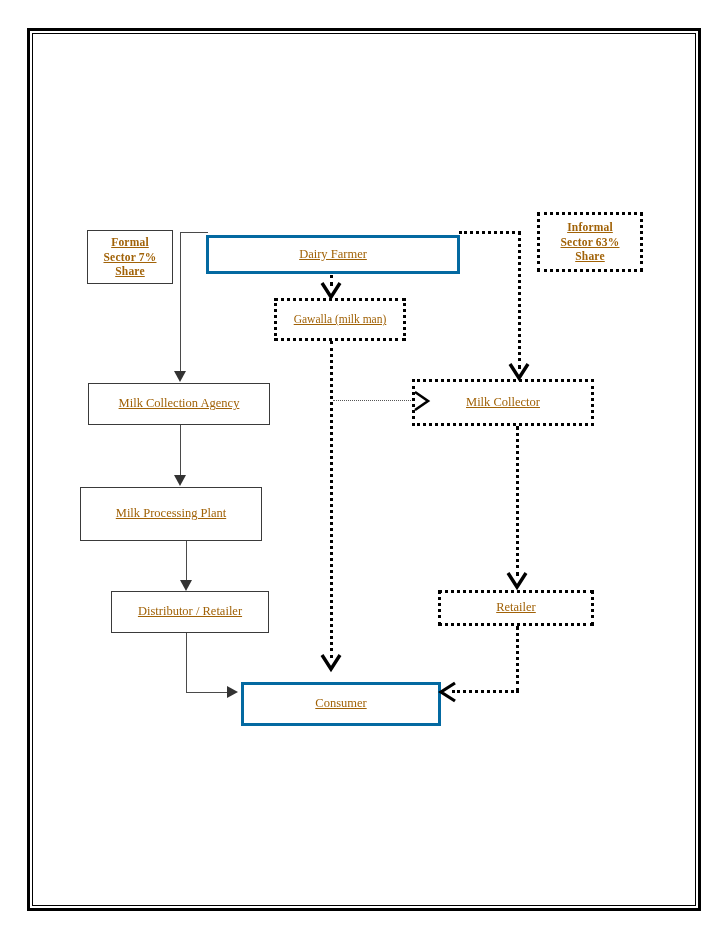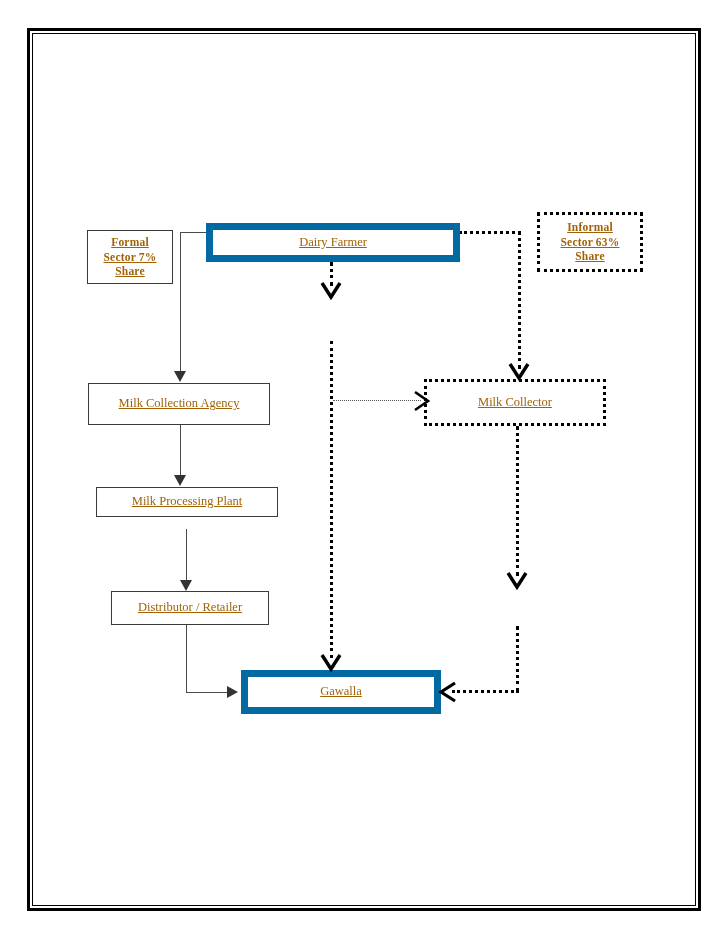--- a/index.html
+++ b/index.html
@@ -66,21 +66,21 @@
     z-index: 5;
     text-decoration: underline;
   }
   .node .label {
     line-height: 1.25;
     padding: 0 4px;
   }
 
   
   .b-thin   { border: 1px solid #3a3a3a; }
-  .b-thick  { border: 7px solid #0369a1; }
+  .b-thick  { border: 3px solid #0369a1; margin-top: 12px; }
   .b-dotted { border: 3px dotted #000000; }
 
   .f-serif  { font-family: "Liberation Serif", serif; }
 
   
   .t-12 { font-size: 12.5px; }
   .t-11 { font-size: 11.5px; }
   .t-note { font-size: 11.5px; font-weight: bold; letter-spacing: 0.2px; }
 
   
@@ -150,40 +150,46 @@
         <div>Informal</div>
         <div>Sector 63%</div>
         <div>Share</div>
       </div>
     </div>
 
     <div class="node b-thick f-serif" style="left:206px; top:223px; width:254px; height:39px;">
       <div class="label t-12">Dairy Farmer</div>
     </div>
 
+    <div class="node b-dotted f-serif" style="left:274px; top:298px; width:132px; height:43px;">
+      <div class="label t-11">Gawalla (milk man)</div>
+    </div>
 
     <div class="node b-thin f-serif" style="left:88px; top:383px; width:182px; height:42px;text-align:center;">
       <div class="label t-12">Milk Collection Agency</div>
     </div>
 
-    <div class="node b-dotted f-serif" style="left:424px; top:379px; width:182px; height:47px;">
+    <div class="node b-dotted f-serif" style="left:412px; top:379px; width:182px; height:47px;">
       <div class="label t-12">Milk Collector</div>
     </div>
 
-    <div class="node b-thin f-serif" style="left:96px; top:487px; width:182px; height:30px;">
+    <div class="node b-thin f-serif" style="left:80px; top:487px; width:182px; height:54px;">
       <div class="label t-12">Milk Processing Plant</div>
     </div>
 
-    <div class="node b-thin f-serif" style="left:111px; top:591px; width:158px; height:34px;">
+    <div class="node b-thin f-serif" style="left:111px; top:591px; width:158px; height:42px;">
       <div class="label t-12">Distributor  / Retailer</div>
     </div>
 
+    <div class="node b-dotted f-serif" style="left:438px; top:590px; width:156px; height:36px;">
+      <div class="label t-12">Retailer</div>
+    </div>
 
     <div class="node b-thick f-serif" style="left:241px; top:670px; width:200px; height:44px;">
-      <div class="label t-12">Gawalla</div>
+      <div class="label t-12">Consumer</div>
     </div>
 
     <div class="seg seg-h-solid" style="left:180px; top:232px; width:28px; height:0;"></div>
     <div class="seg seg-v-solid" style="left:180px; top:232px; width:0; height:140px;"></div>
     <div class="arrow arrow-down-solid" style="left:174px; top:371px;"></div>
 
     <div class="seg seg-v-dot-thick" style="left:330px; top:262px; width:0; height:24px;"></div>
     <div class="chev" style="left:320px; top:281px;">
       <svg width="22" height="20" viewBox="0 0 22 20">
         <polyline points="2,2 11,16 20,2" fill="none" stroke="#000000" stroke-width="3.4"></polyline>

